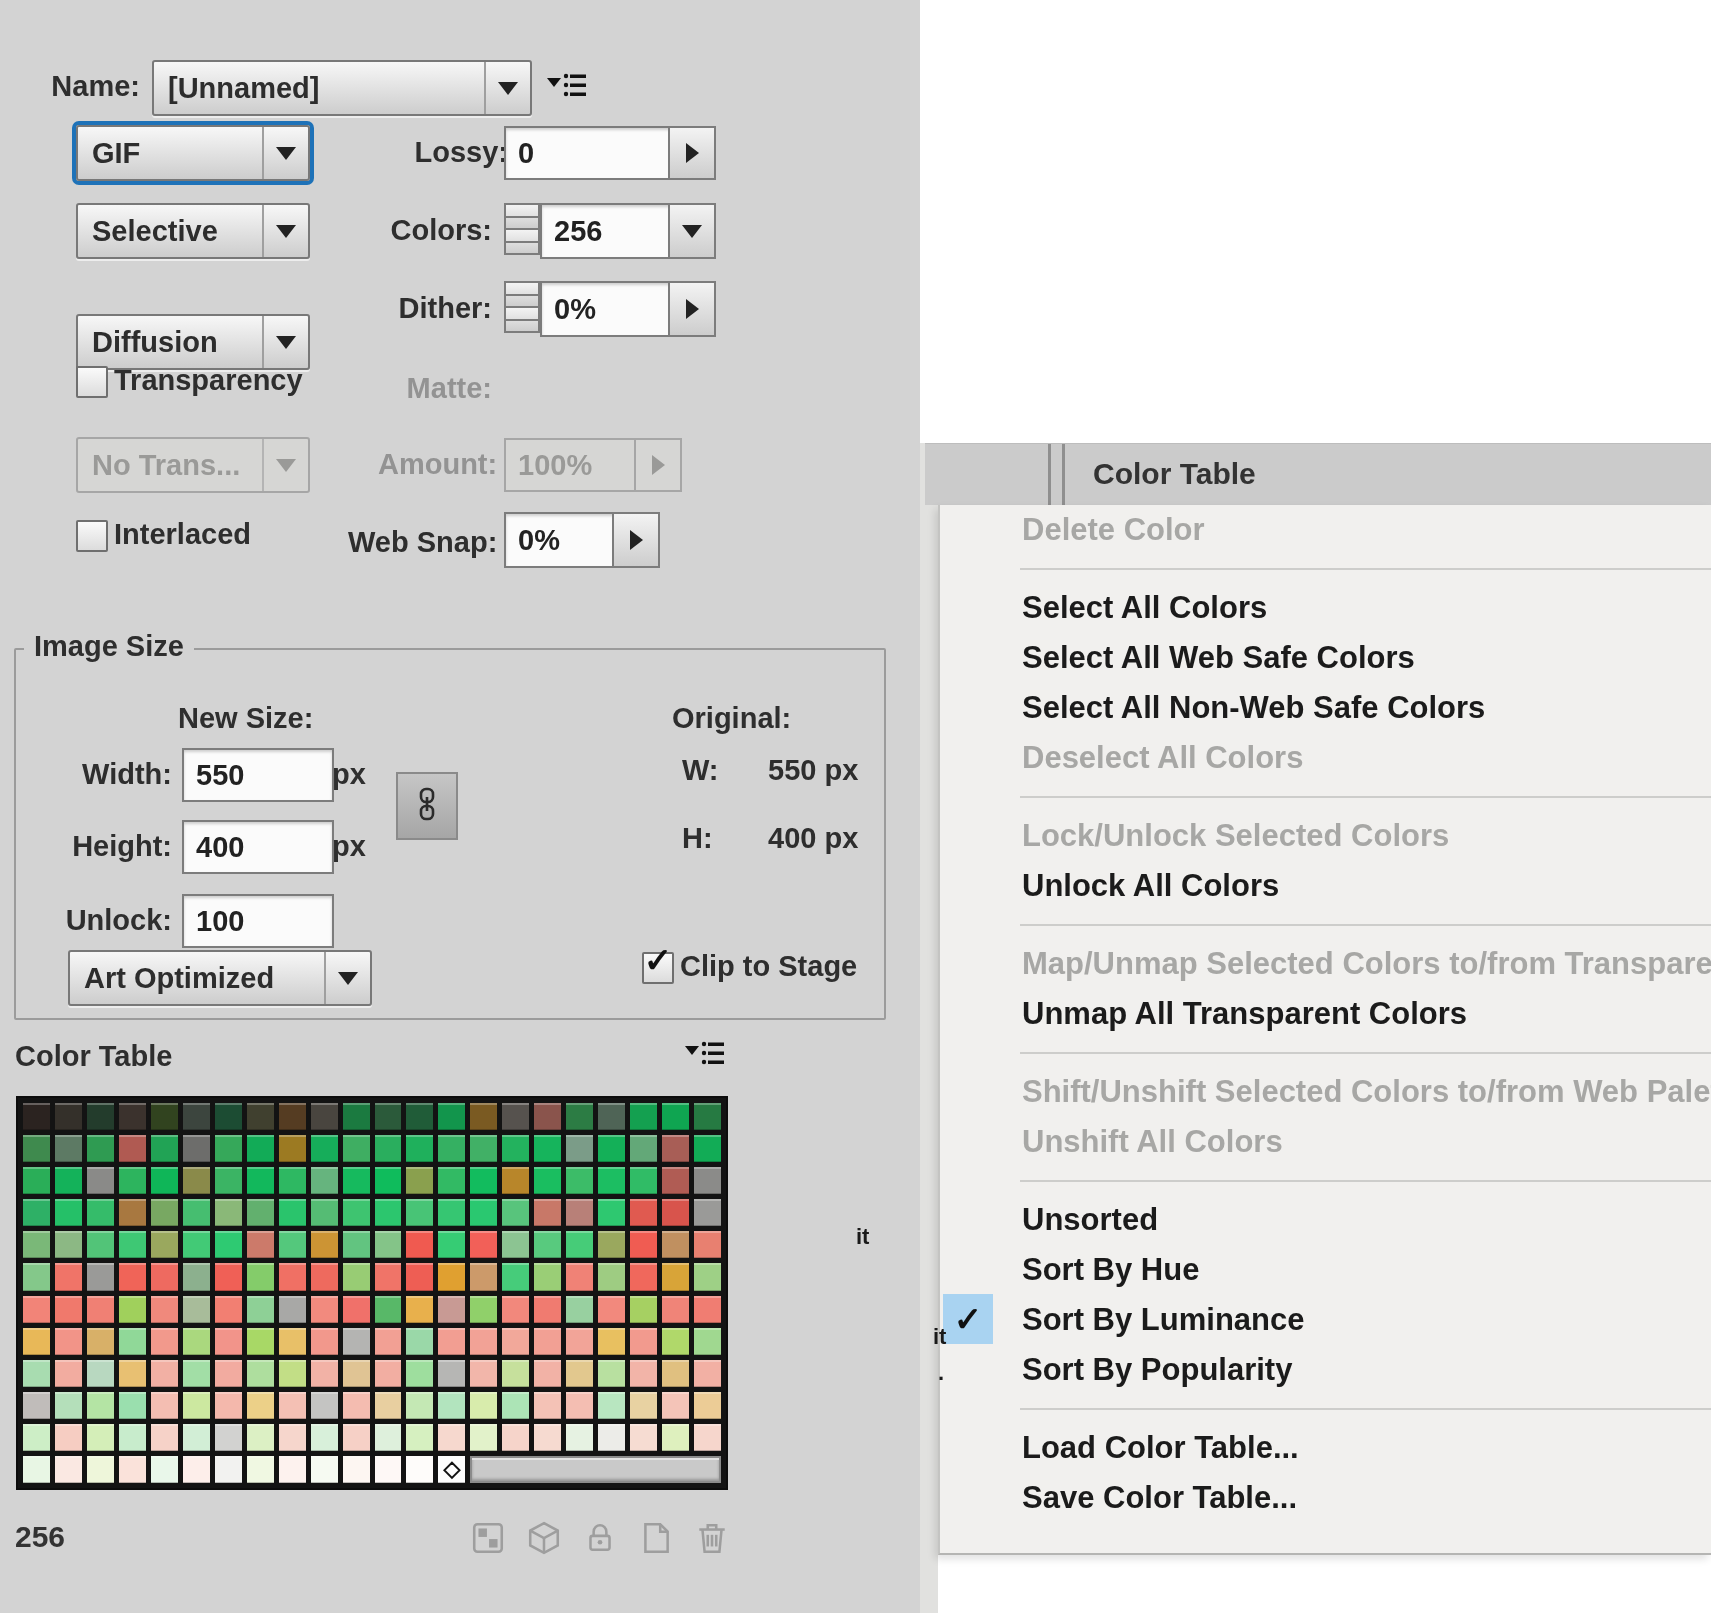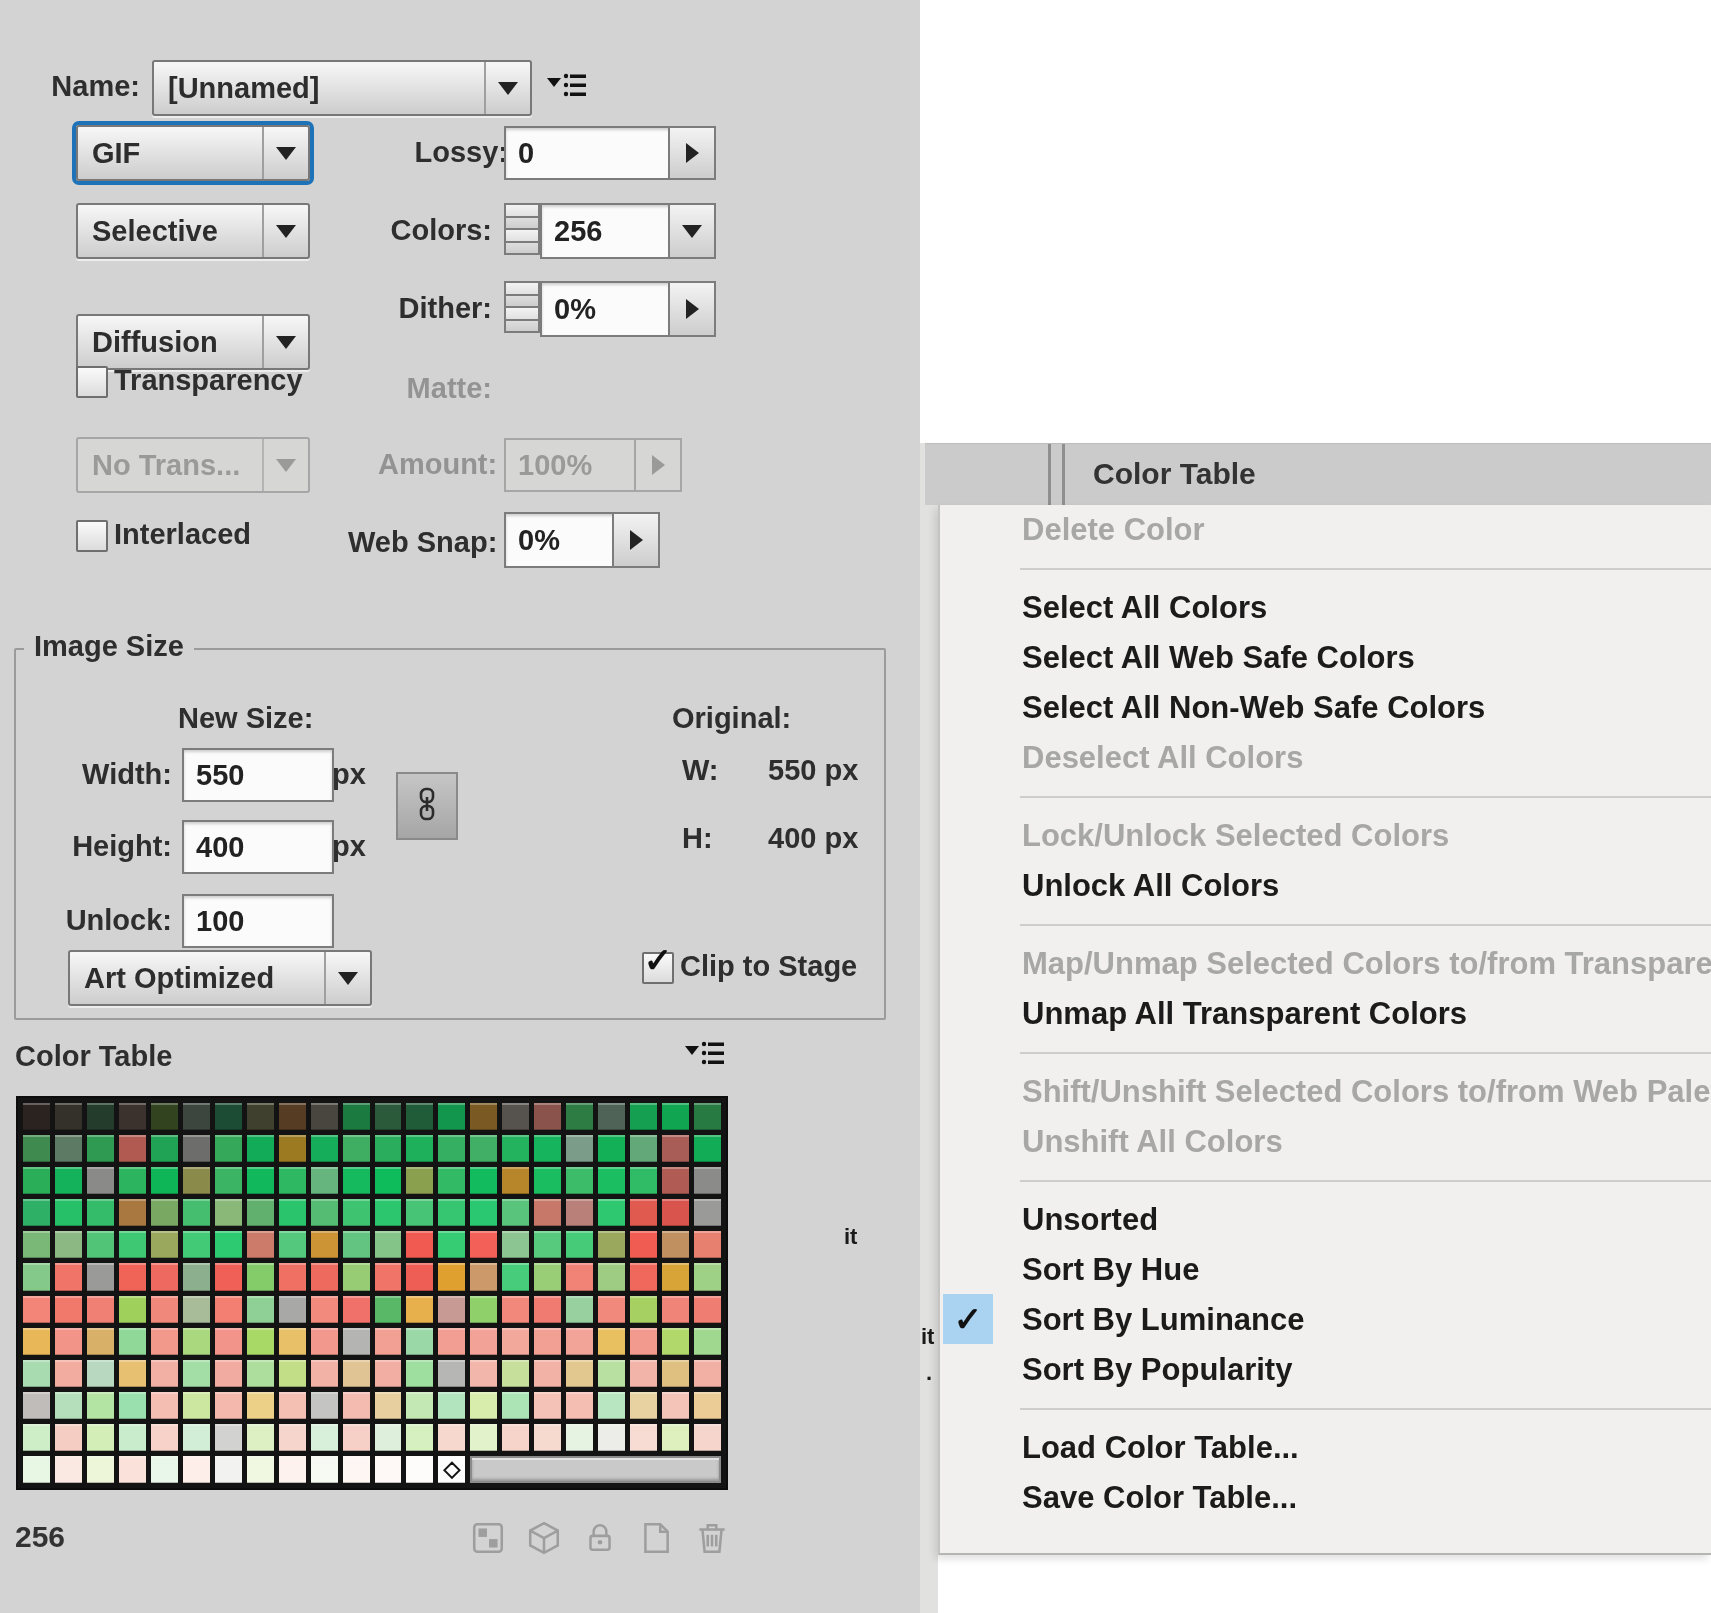--- a/index.html
+++ b/index.html
@@ -57,21 +57,21 @@
   #context-menu{left:938px;top:505px;width:773px;background:#f1f0ee;border-left:2px solid #c4c4c2;
                 border-bottom:2px solid #b5b5b3;padding-bottom:30px;box-shadow:-3px 4px 8px rgba(0,0,0,.12);}
   .menu-item{position:relative;height:50px;line-height:50px;padding-left:82px;font-size:31px;font-weight:700;
              color:#1b1b1b;white-space:nowrap;}
   .menu-item.disabled{color:#a7a7a5;}
   .menu-item.highlighted{background:#a9d3f1;}
   .menu-sep{height:28px;display:flex;align-items:center;}
   .menu-sep div{height:2px;background:#cdcdcb;flex:1;margin-left:80px;}
   .check-ind{position:absolute;left:3px;top:-1px;width:50px;height:50px;background:#a9d3f1;
              display:flex;align-items:center;justify-content:center;font-size:34px;color:#111;}
-  .frag{position:absolute;font-size:22px;font-weight:700;color:#1a1a1a;}
+  .frag{position:absolute;font-size:22px;font-weight:700;color:#1a1a1a;margin-left:12px;}
   .footer-icon{position:absolute;top:1520px;width:36px;height:36px;}
   #count-label{left:15px;top:1520px;font-size:30px;font-weight:700;color:#333;}
 </style>
 </head>
 <body>
 
 <div id="left-panel" class="abs">
 
 
   <div class="lbl r" style="left:40px;top:68px;width:100px;">Name:</div>

